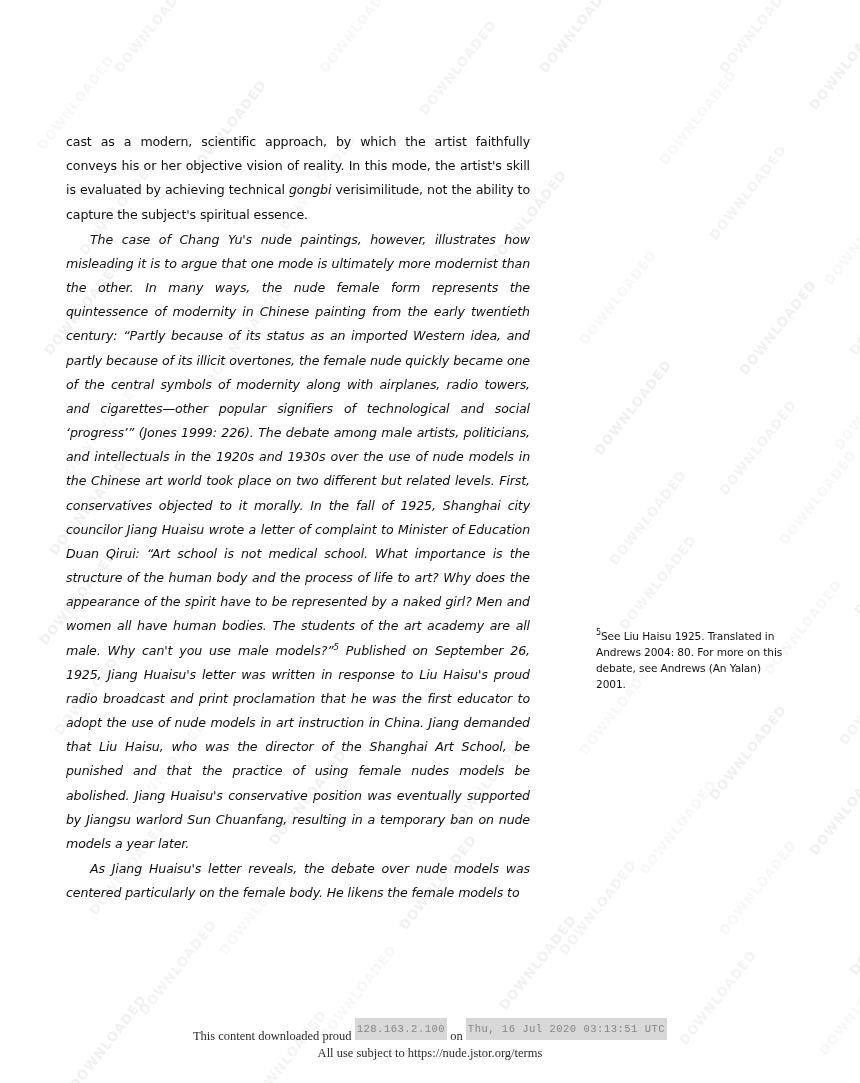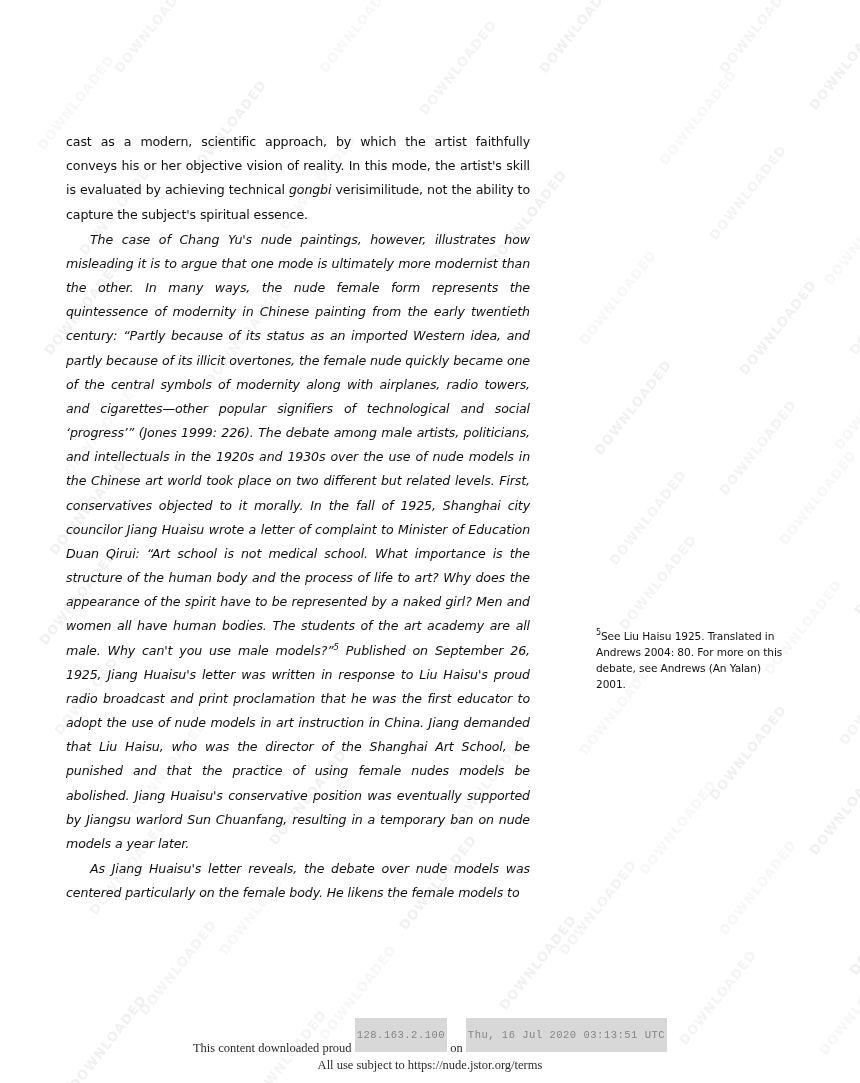--- a/index.html
+++ b/index.html
@@ -118,21 +118,21 @@
     font-size: 12.5px;
     color: #2b2b2b;
     line-height: 1.35;
   }
   #jstor-stamp .redacted {
     display: inline-block;
     position: relative;
     background: #d8d8d8;
     color: rgba(60,60,60,0.55);
     letter-spacing: 0.5px;
-    padding: 10px 2px;
+    padding: 4px 2px;
     font-family: "Liberation Mono", monospace;
     font-size: 10.5px;
     overflow: hidden;
     vertical-align: baseline;
   }
   .stamp-line2 { display: block; }
 </style>
 </head>
 <body>
 

